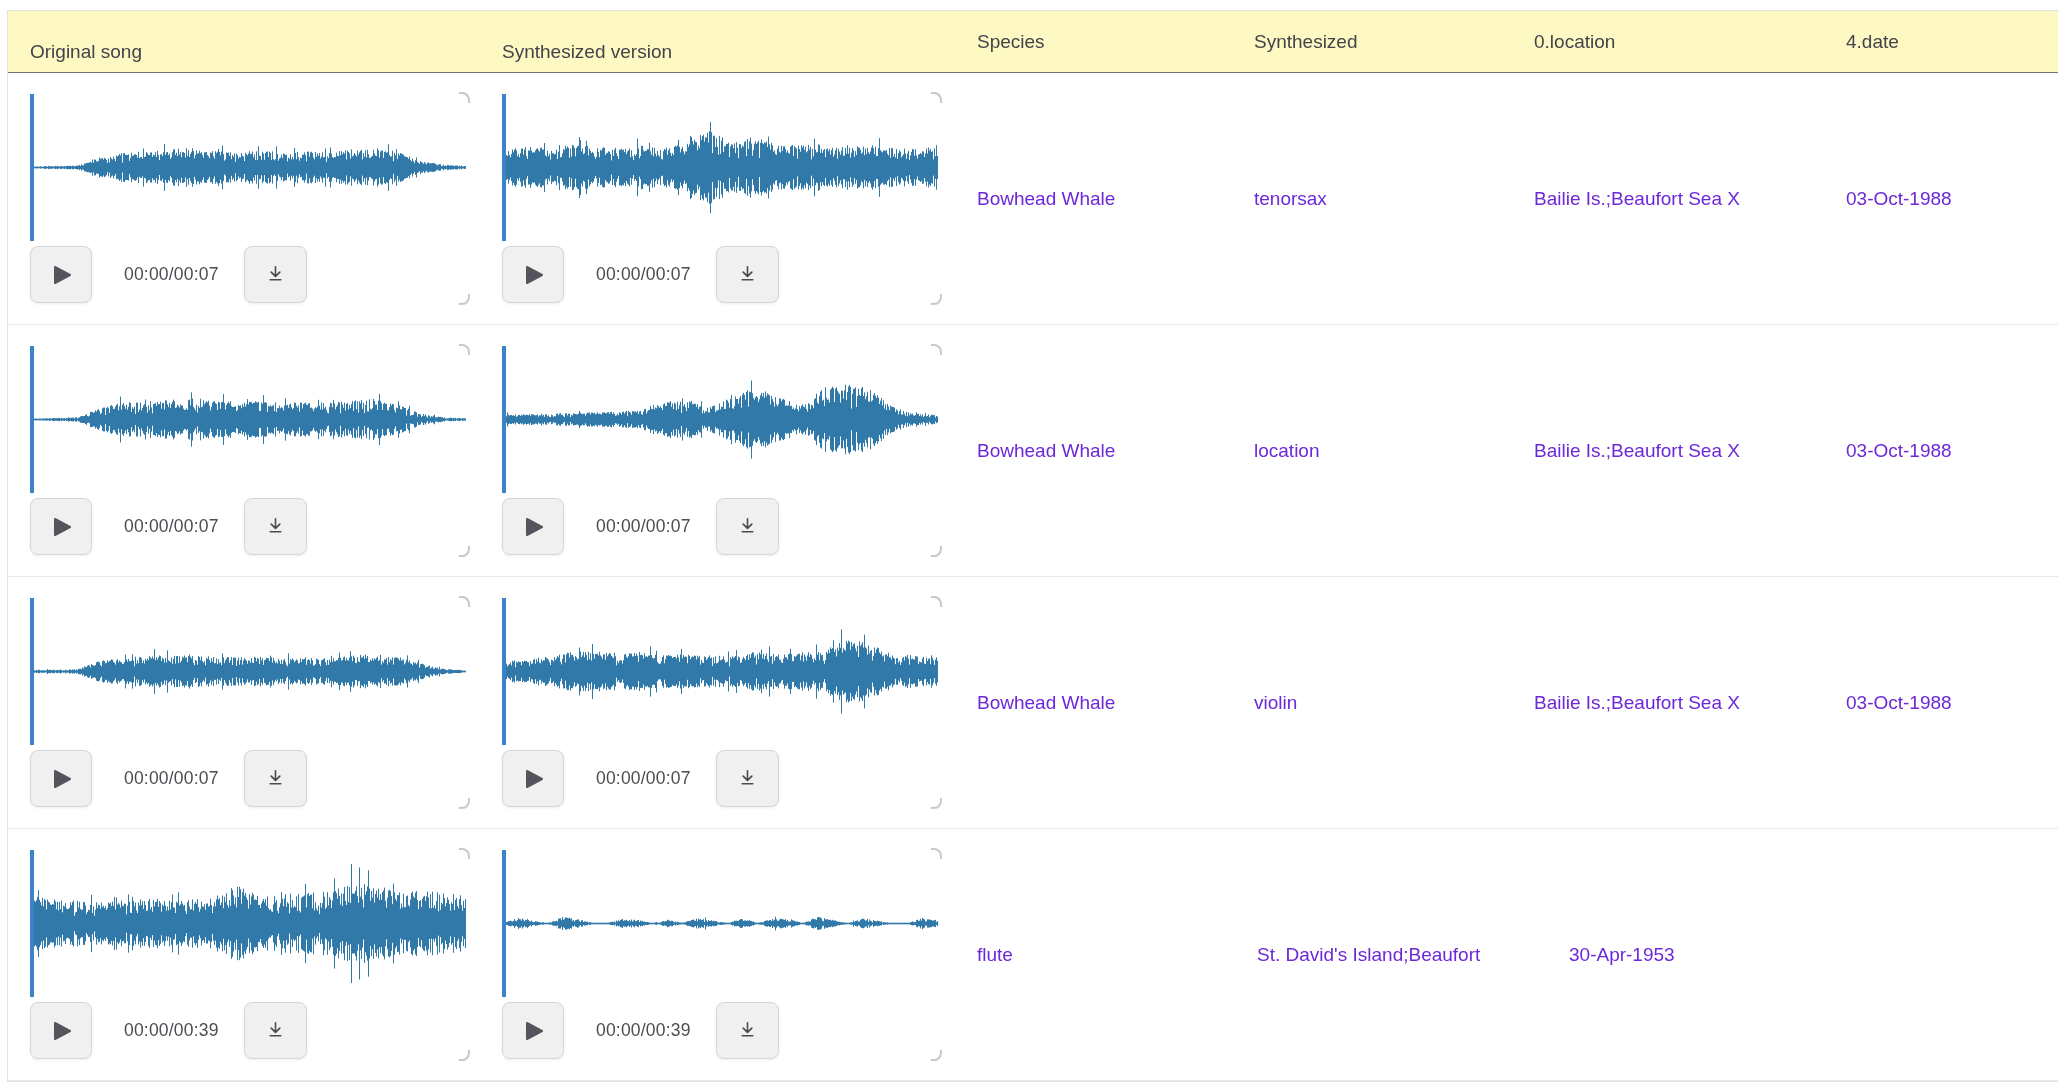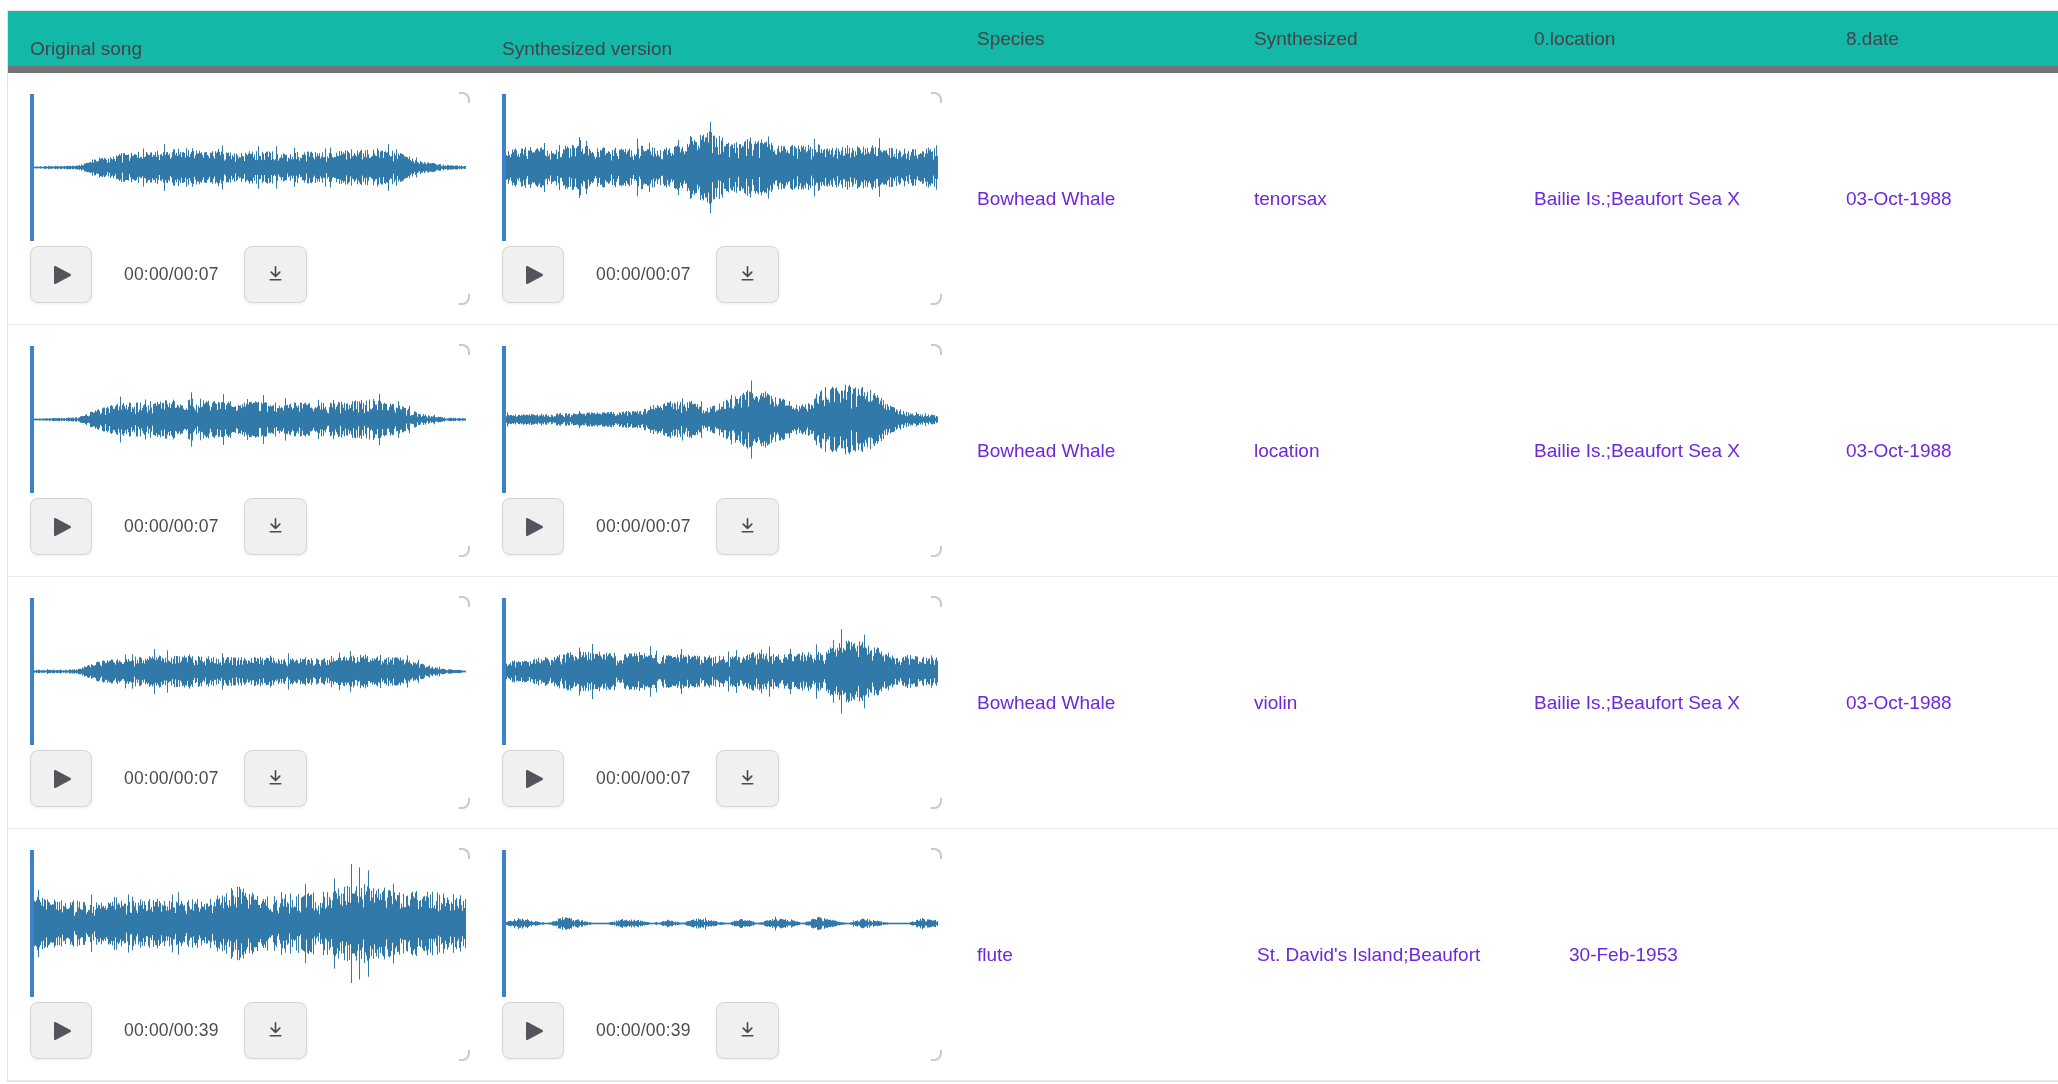--- a/index.html
+++ b/index.html
@@ -9,22 +9,22 @@
     -webkit-font-smoothing:antialiased;
   }
   .table{
     margin:10px 0 0 7px;
     width:2051px;
     border:1px solid #e3e3e4;
     border-right:none;
     box-sizing:border-box;
   }
   .thead{
-    display:flex;height:62px;background:#14b8a6;
-    border-bottom:7px solid #737373;box-sizing:border-box;
+    display:flex;height:62px;background:#fef9c3;
+    border-bottom:1px solid #737373;box-sizing:border-box;
   }
   .hcell{
     display:flex;align-items:center;box-sizing:border-box;
     font-size:19px;color:#43434b;
   }
   .row{
     display:flex;height:252px;box-sizing:border-box;
     border-bottom:1px solid #e8e8e9;background:#fff;
   }
   .cell{box-sizing:border-box;}
@@ -96,21 +96,21 @@
     <div class="hcell c3 hp3">
         <span>Species</span>
       </div>
     <div class="hcell c4 hp3">
         <span>Synthesized</span>
       </div>
     <div class="hcell c5 hp3">
         <span>0.location</span>
       </div>
     <div class="hcell c6 hp3">
-        <span>8.date</span>
+        <span>4.date</span>
       </div>
   </div>
 
   <div class="row">
     <div class="cell c1">
       <div class="audio-player">
         <span class="corner tr"></span>
         <span class="corner br"></span>
         <div class="wave-wrap">
           <span class="playhead" style="background: rgb(60, 130, 200);"></span>
@@ -324,15 +324,15 @@
           <button class="dbtn">
               <svg class="dl-ic" viewBox="0 0 24 24">
                 <path d="M12 4v9M7.5 9.5l4.5 4.5 4.5-4.5M6.5 17.5h11"></path>
               </svg>
             </button>
         </div>
       </div>
     </div>
     <div class="cell c4 txt">flute</div>
     <div class="cell c5 txt">St. David's Island;Beaufort</div>
-    <div class="cell c6 txt">30-Feb-1953</div>
+    <div class="cell c6 txt">30-Apr-1953</div>
   </div>
 </div>
 
 </body></html>

